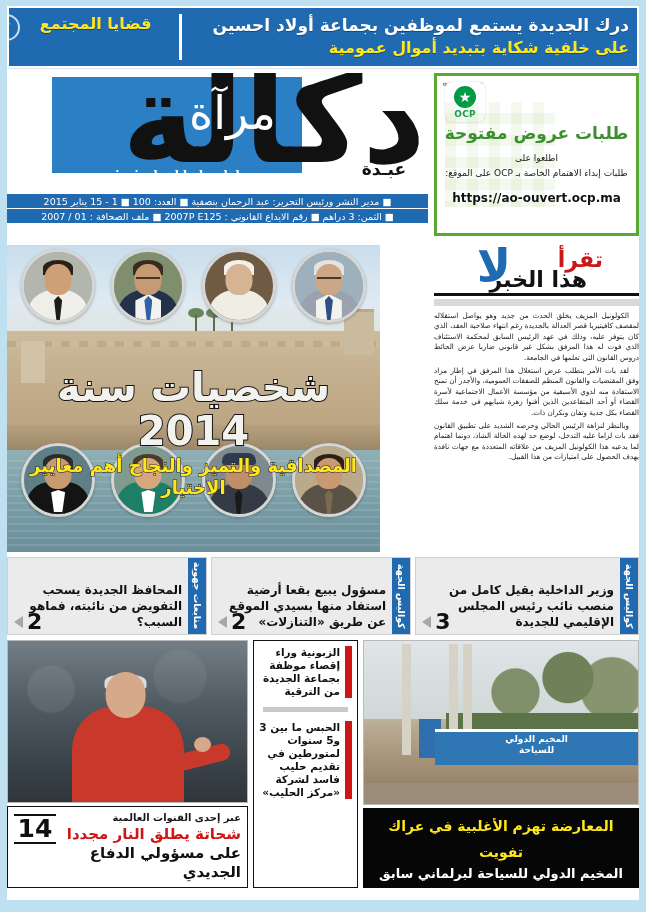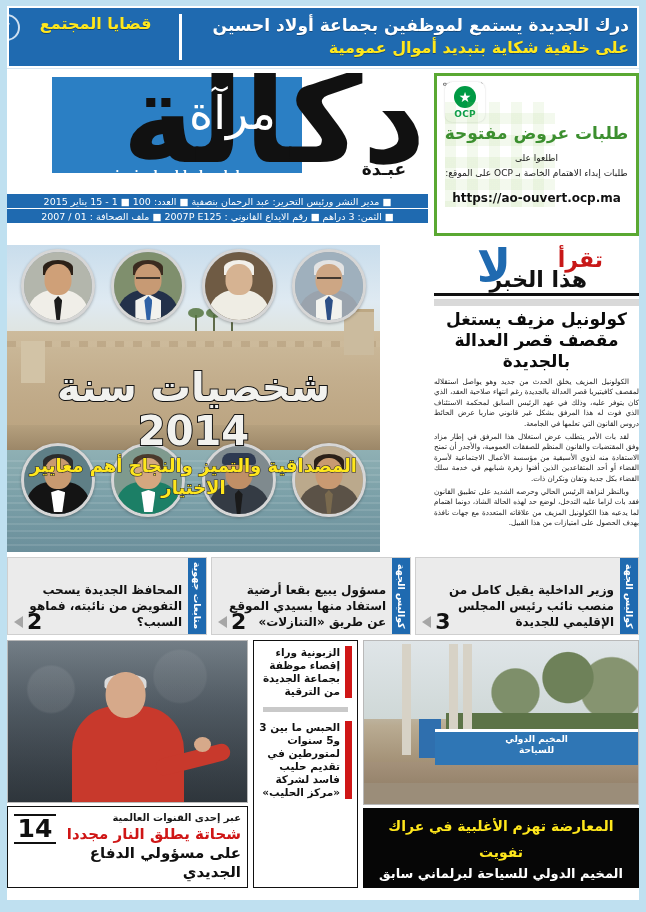--- a/index.html
+++ b/index.html
@@ -576,21 +576,20 @@
   <div class="body-row">
 
     <div class="col-opinion">
       <div class="op-kicker">
         <span class="op-la">لا</span>
         <span class="op-k1">تقرأ</span>
         <span class="op-k2">هذا الخبر</span>
       </div>
       <div class="op-rule"></div>
       <div class="op-greybar"></div>
-      <div class="op-head">كولونيل مزيف يستغل مقصف قصر العدالة بالجديدة</div>
       <div class="op-body">
         <p>الكولونيل المزيف يخلق الحدث من جديد وهو يواصل استقلاله لمقصف كافيتيريا قصر العدالة بالجديدة رغم انتهاء صلاحية العقد، الذي كان يتوفر عليه، وذلك في عهد الرئيس السابق لمحكمة الاستئناف الذي فوت له هذا المرفق بشكل غير قانوني ضاربا عرض الحائط دروس القانون التي تعلمها في الجامعة.</p>
         <p>لقد بات الأمر يتطلب عرض استغلال هذا المرفق في إطار مزاد وفق المقتضيات والقانون المنظم للصفقات العمومية، والأجدر أن تمنح الاستفادة منه لذوي الأسبقية من مؤسسة الأعمال الاجتماعية لأسرة القضاء أو أحد المتقاعدين الذين أفنوا زهرة شبابهم في خدمة سلك القضاء بكل جدية وتفان ونكران ذات.</p>
         <p>وبالنظر لنزاهة الرئيس الحالي وحرصه الشديد على تطبيق القانون فقد بات لزاما عليه التدخل، لوضع حد لهذه الحالة الشاذ، دونما اهتمام لما يدعيه هذا الكولونيل المزيف من علاقاته المتعددة مع جهات نافذة بهدف الحصول على امتيازات من هذا القبيل.</p>
       </div>
     </div>
 
     <div class="col-feature">
       <div class="feature">
         <div class="feat-sky"></div>

